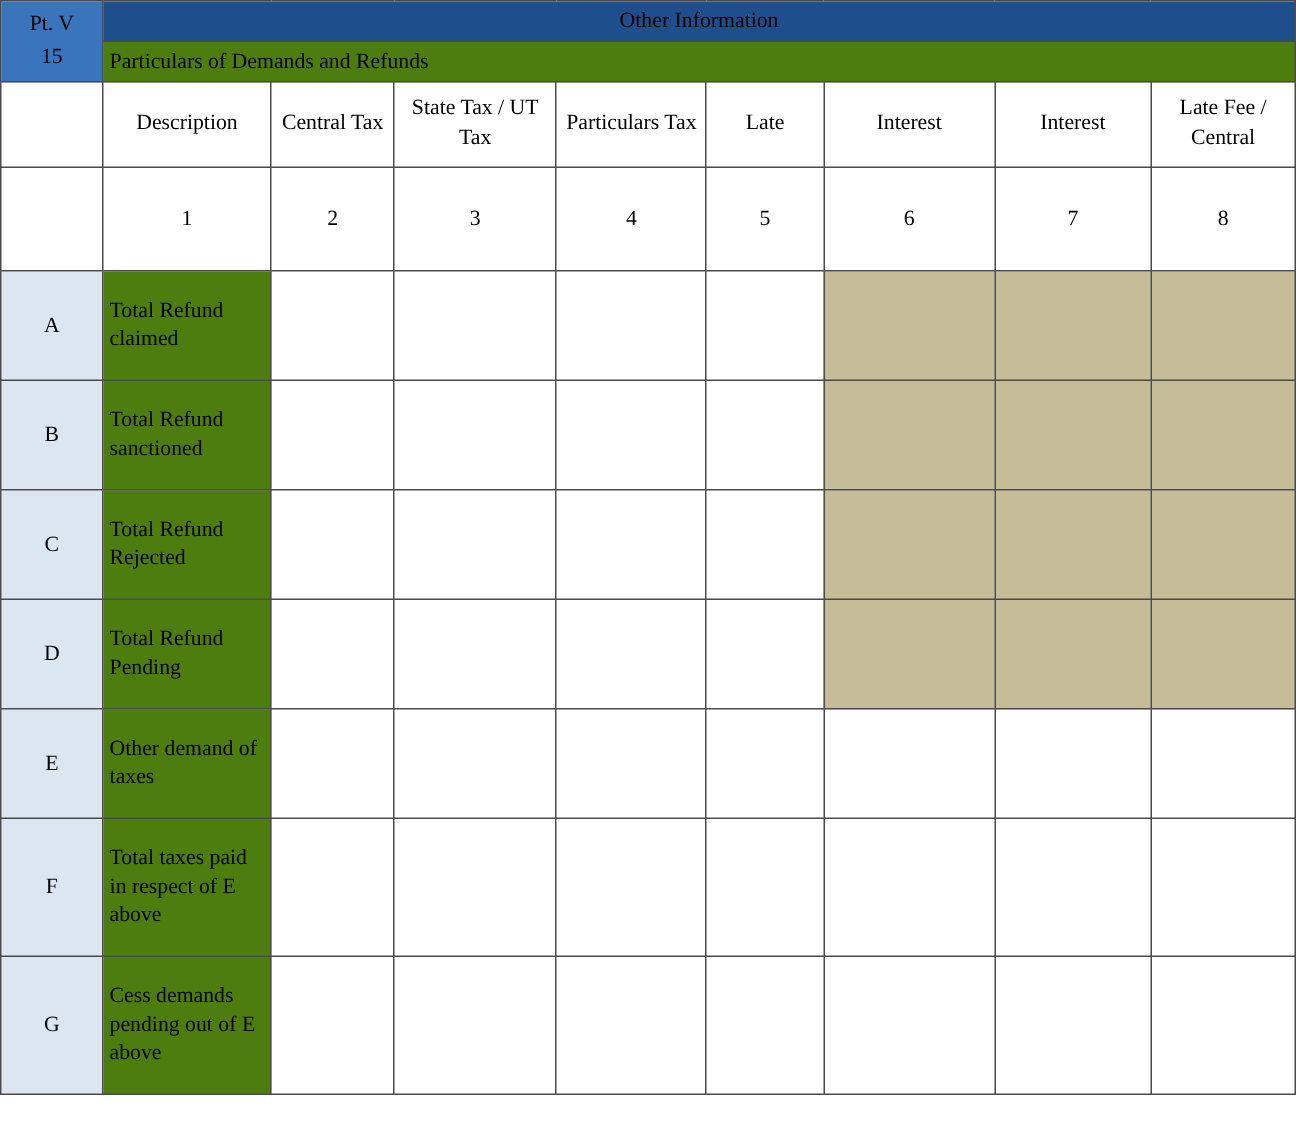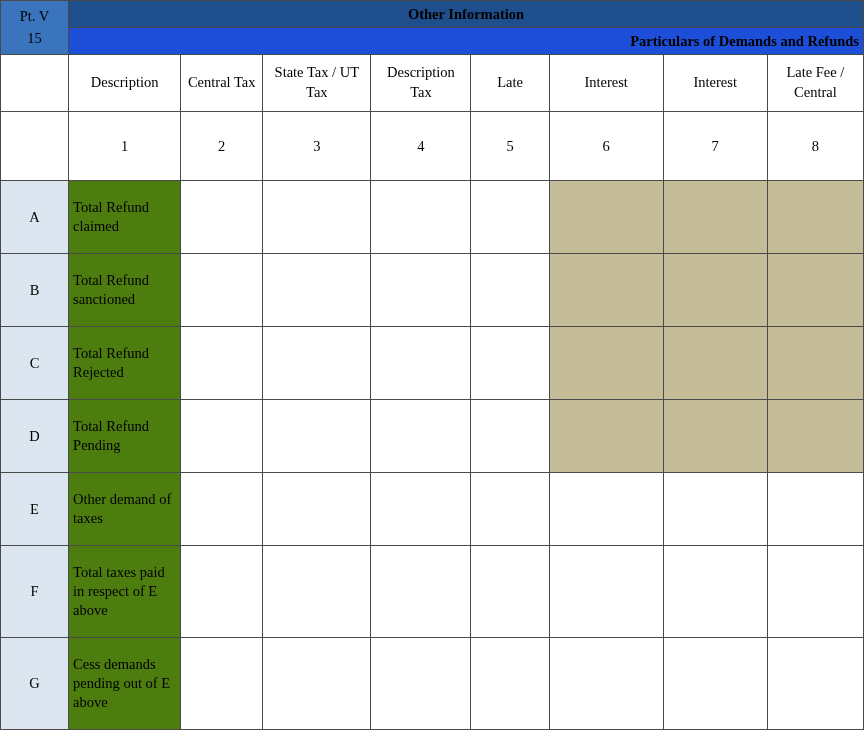--- a/index.html
+++ b/index.html
@@ -27,38 +27,36 @@
     padding: 2px 4px;
   }
   
   td.hdr-blue {
     background: #1f4e8c;
     color: #ffffff;
     text-align: center;
     font-size: 15px;
     height: 22px;
     border-color: #1f4e8c;
-    font-weight: bold;
   }
   td.ptv-cell {
     background: #3a74bd;
     color: #ffffff;
     text-align: center;
     font-size: 15px;
     border-color: #2b5690;
     line-height: 1.45;
   }
   td.hdr-particulars {
-    background: #1d4ed8;
+    background: #4d7c0f;
     color: #ffffff;
-    text-align: right;
+    text-align: left;
     font-size: 15px;
     height: 22px;
     border-color: #1f4e8c;
-    font-weight: bold;
   }
   
   td.col-title {
     text-align: center;
     background: #ffffff;
     font-size: 14.5px;
     line-height: 1.35;
     height: 52px;
   }
   
@@ -122,21 +120,21 @@
 
     <tr>
       <td class="hdr-particulars" colspan="8">Particulars of Demands and Refunds</td>
     </tr>
 
     <tr>
       <td class="empty-corner col-title"></td>
       <td class="col-title">Description</td>
       <td class="col-title">Central Tax</td>
       <td class="col-title">State Tax / UT Tax</td>
-      <td class="col-title">Description Tax</td>
+      <td class="col-title">Particulars Tax</td>
       <td class="col-title">Late</td>
       <td class="col-title">Interest</td>
       <td class="col-title">Interest</td>
       <td class="col-title">Late Fee /  Central</td>
     </tr>
 
     <tr>
       <td class="col-num"></td>
       <td class="col-num">1</td>
       <td class="col-num">2</td>

